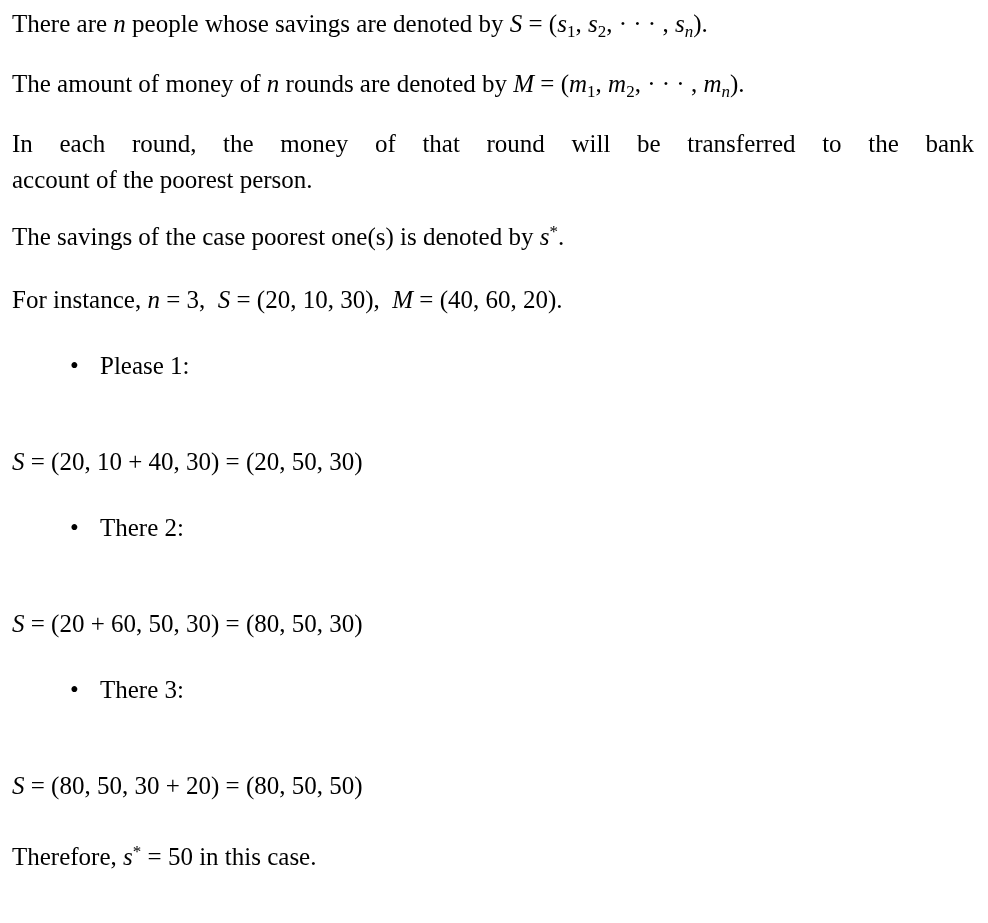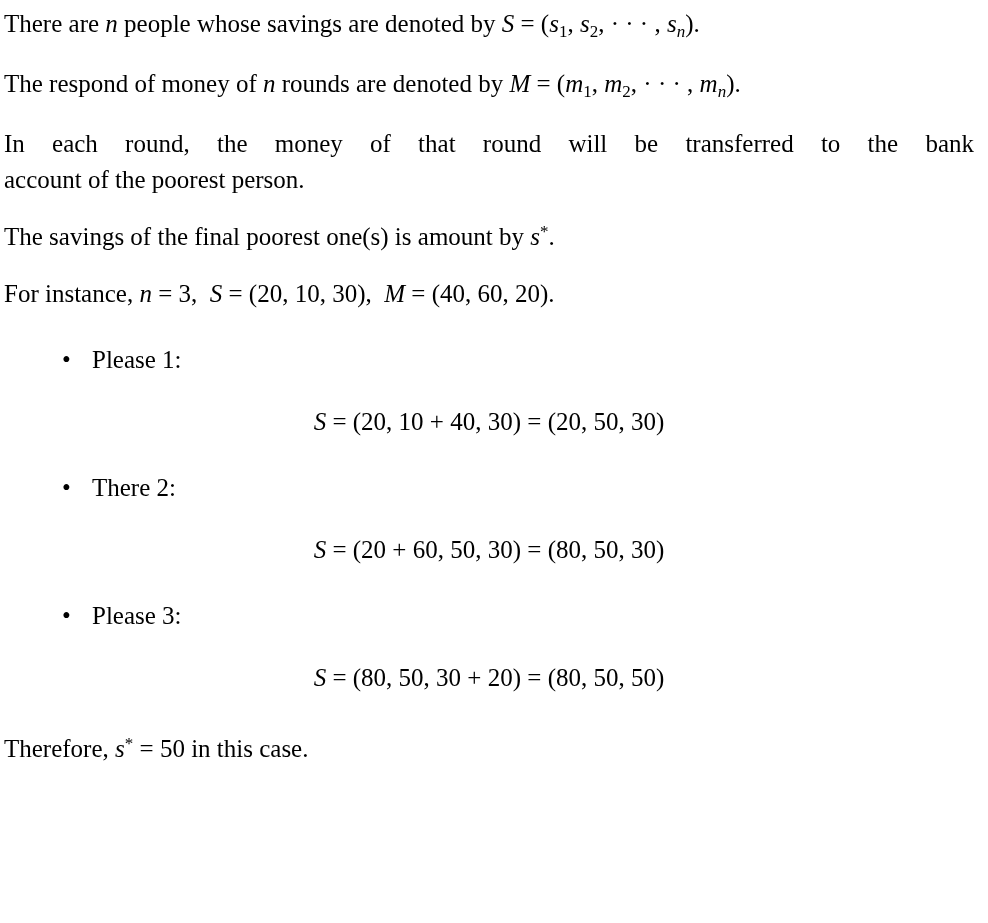--- a/index.html
+++ b/index.html
@@ -10,85 +10,84 @@
   }
   body {
     font-family: "Liberation Serif", "DejaVu Serif", serif;
     font-size: 25px;
     background: #ffffff;
     color: #000000;
   }
   .page {
     width: 988px;
     height: 710px;
-    padding: 6px 14px 0 4px;
+    padding: 6px 14px 0 12px;
   }
   .line { line-height: 36px; }
   .justify-full {
     text-align: justify;
     text-align-last: justify;
     font-family: Liberation Serif, serif;
   }
   .it { font-style: italic; }
   .sb { font-size: 68%; vertical-align: -0.28em; }
   .sp { font-size: 68%; vertical-align: 0.45em; }
   .para-gap { margin-top: 16px; }
-  .example-gap { margin-top: 22px; }
+  .example-gap { margin-top: 28px; }
   .bullet-item {
     margin-top: 30px;
     padding-left: 58px;
     display: flex;
     line-height: 36px;
   }
   .bullet {
     width: 30px;
     flex: 0 0 30px;
   }
   .equation {
-    margin-top: 26px;
-    text-align: center;
+    margin-top: 60px;
     line-height: 36px;
   }
   .closing { margin-top: 30px; }
 </style>
 </head>
 <body style="background: rgb(255, 255, 255); color: rgb(0, 0, 0);">
 
 <div class="page">
 
   <p class="line"><span>There are </span><span class="it">n</span><span> people whose savings are denoted by </span><span class="it">S</span><span> = (</span><span class="it">s</span><span class="sb">1</span><span>, </span><span class="it">s</span><span class="sb">2</span><span>, · · · , </span><span class="it">s</span><span class="it sb">n</span><span>).</span></p>
 
   <div class="para-gap">
-    <p class="line"><span>The respond of money of </span><span class="it">n</span><span> rounds are denoted by </span><span class="it">M</span><span> = (</span><span class="it">m</span><span class="sb">1</span><span>, </span><span class="it">m</span><span class="sb">2</span><span>, · · · , </span><span class="it">m</span><span class="it sb">n</span><span>).</span></p>
+    <p class="line"><span>The amount of money of </span><span class="it">n</span><span> rounds are denoted by </span><span class="it">M</span><span> = (</span><span class="it">m</span><span class="sb">1</span><span>, </span><span class="it">m</span><span class="sb">2</span><span>, · · · , </span><span class="it">m</span><span class="it sb">n</span><span>).</span></p>
   </div>
 
   <div class="para-gap">
     <p class="line justify-full"><span>In each round, the money of that round will be transferred to the bank</span></p>
     <p class="line"><span>account of the poorest person.</span></p>
   </div>
 
   <div class="para-gap">
-    <p class="line"><span>The savings of the final poorest one(s) is amount by </span><span class="it">s</span><span class="sp">*</span><span>.</span></p>
+    <p class="line"><span>The savings of the case poorest one(s) is denoted by </span><span class="it">s</span><span class="sp">*</span><span>.</span></p>
   </div>
 
   <p class="line example-gap"><span>For instance, </span><span class="it">n</span><span> = 3,&nbsp; </span><span class="it">S</span><span> = (20, 10, 30),&nbsp; </span><span class="it">M</span><span> = (40, 60, 20).</span></p>
 
   <div class="bullet-item">
     <span class="bullet">•</span>
     <span class="line"><span>Please 1:</span></span>
   </div>
   <p class="equation"><span class="it">S</span><span> = (20, 10 + 40, 30) = (20, 50, 30)</span></p>
 
   <div class="bullet-item">
     <span class="bullet">•</span>
     <span class="line"><span>There 2:</span></span>
   </div>
   <p class="equation"><span class="it">S</span><span> = (20 + 60, 50, 30) = (80, 50, 30)</span></p>
 
   <div class="bullet-item">
     <span class="bullet">•</span>
-    <span class="line"><span>Please 3:</span></span>
+    <span class="line"><span>There 3:</span></span>
   </div>
   <p class="equation"><span class="it">S</span><span> = (80, 50, 30 + 20) = (80, 50, 50)</span></p>
 
   <p class="line closing"><span>Therefore, </span><span class="it">s</span><span class="sp">*</span><span> = 50 in this case.</span></p>
 
 </div>
 
 </body></html>

